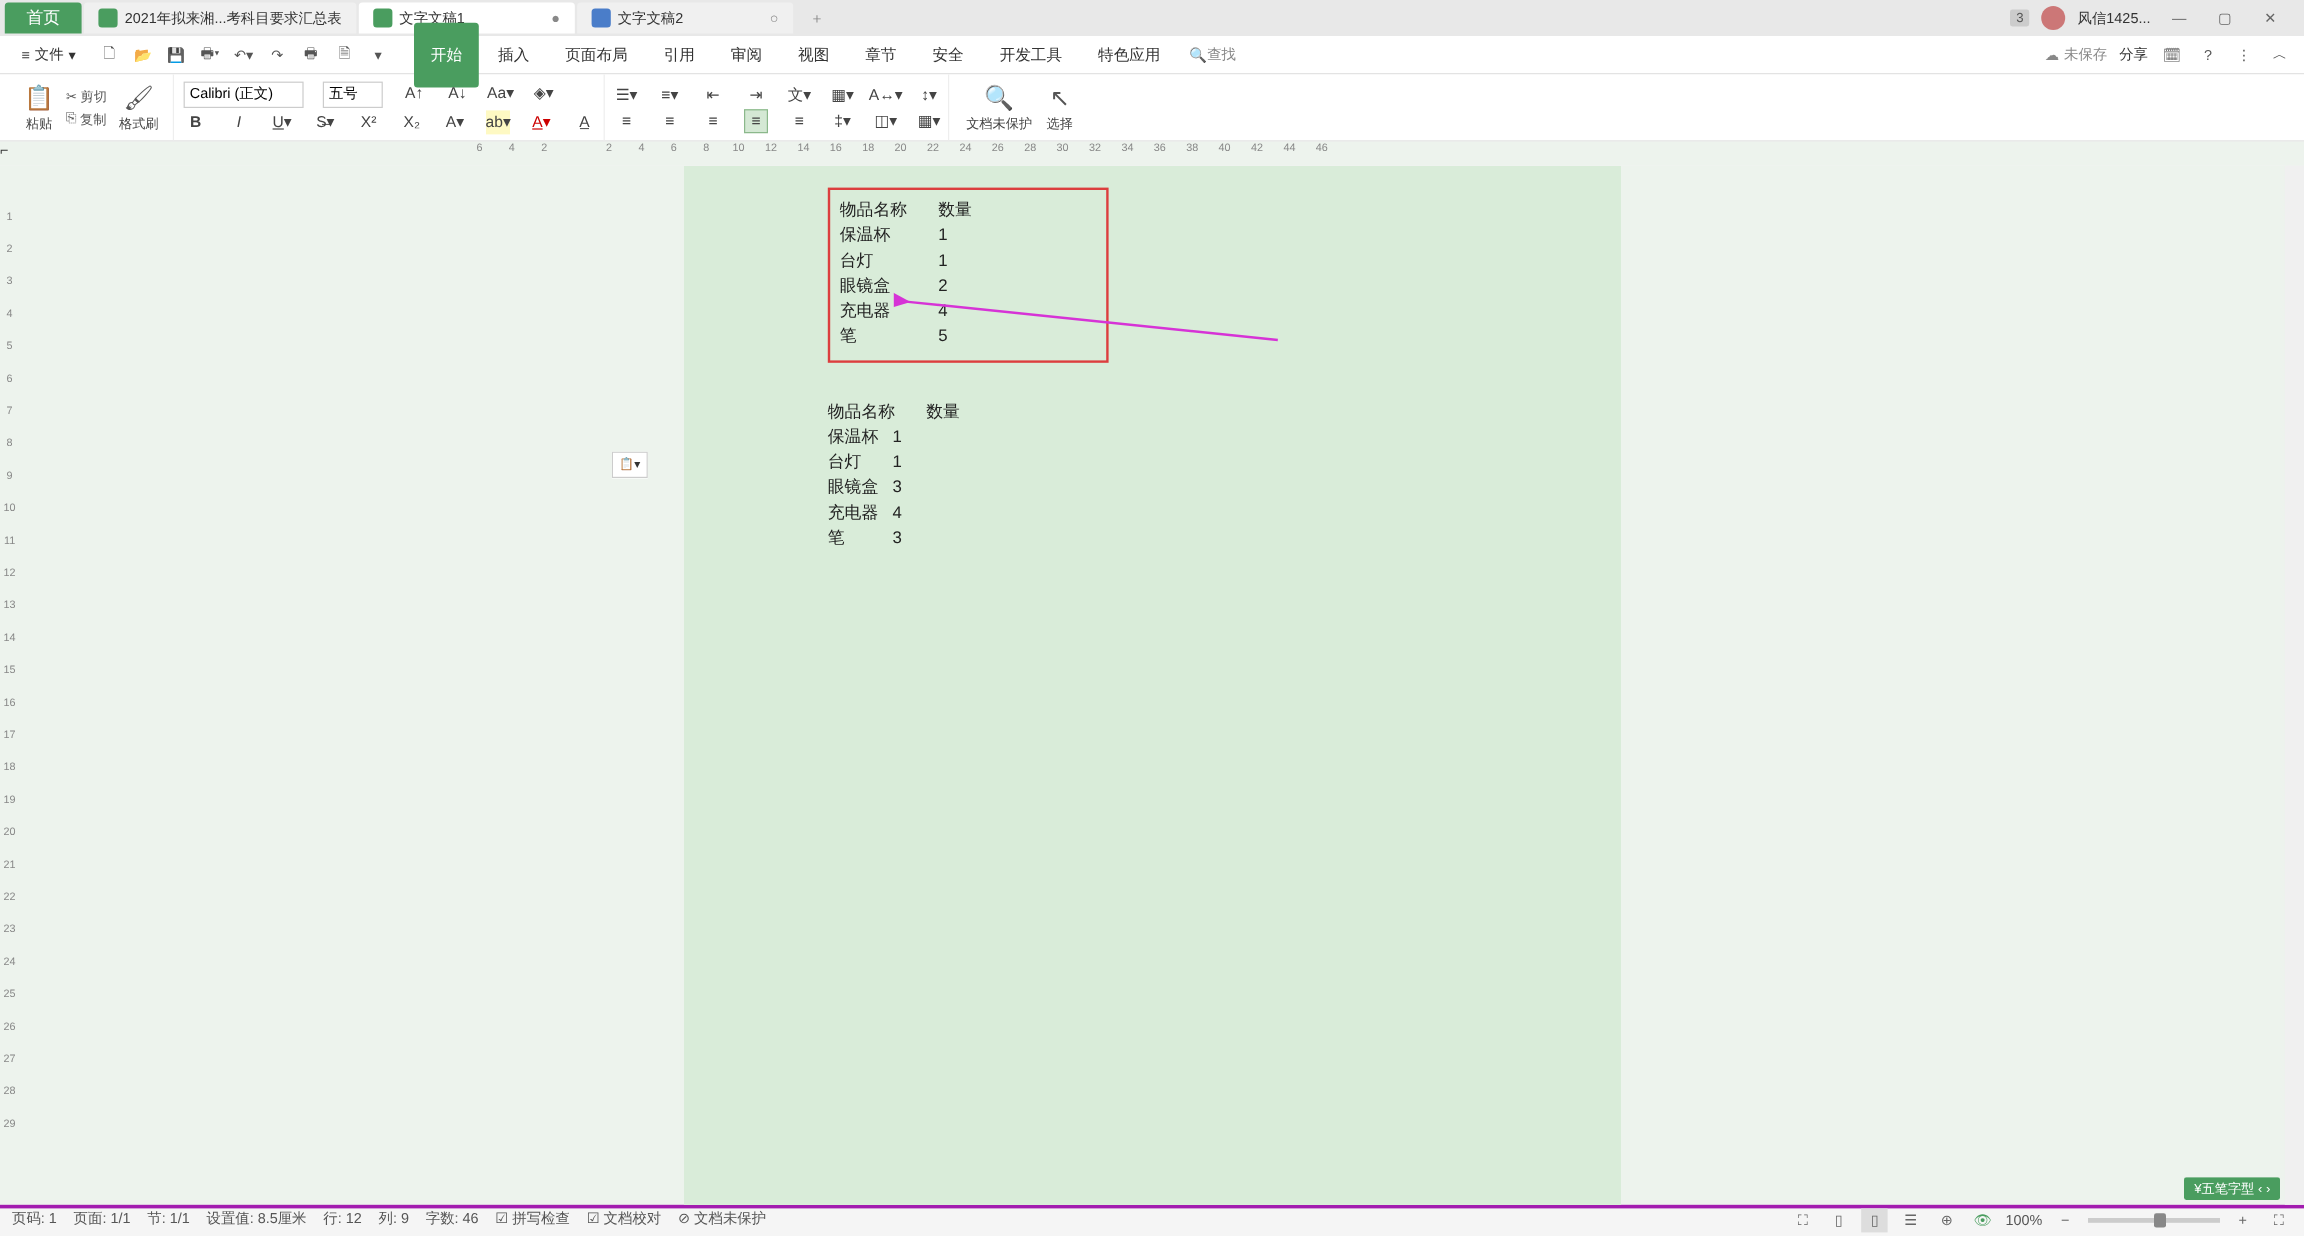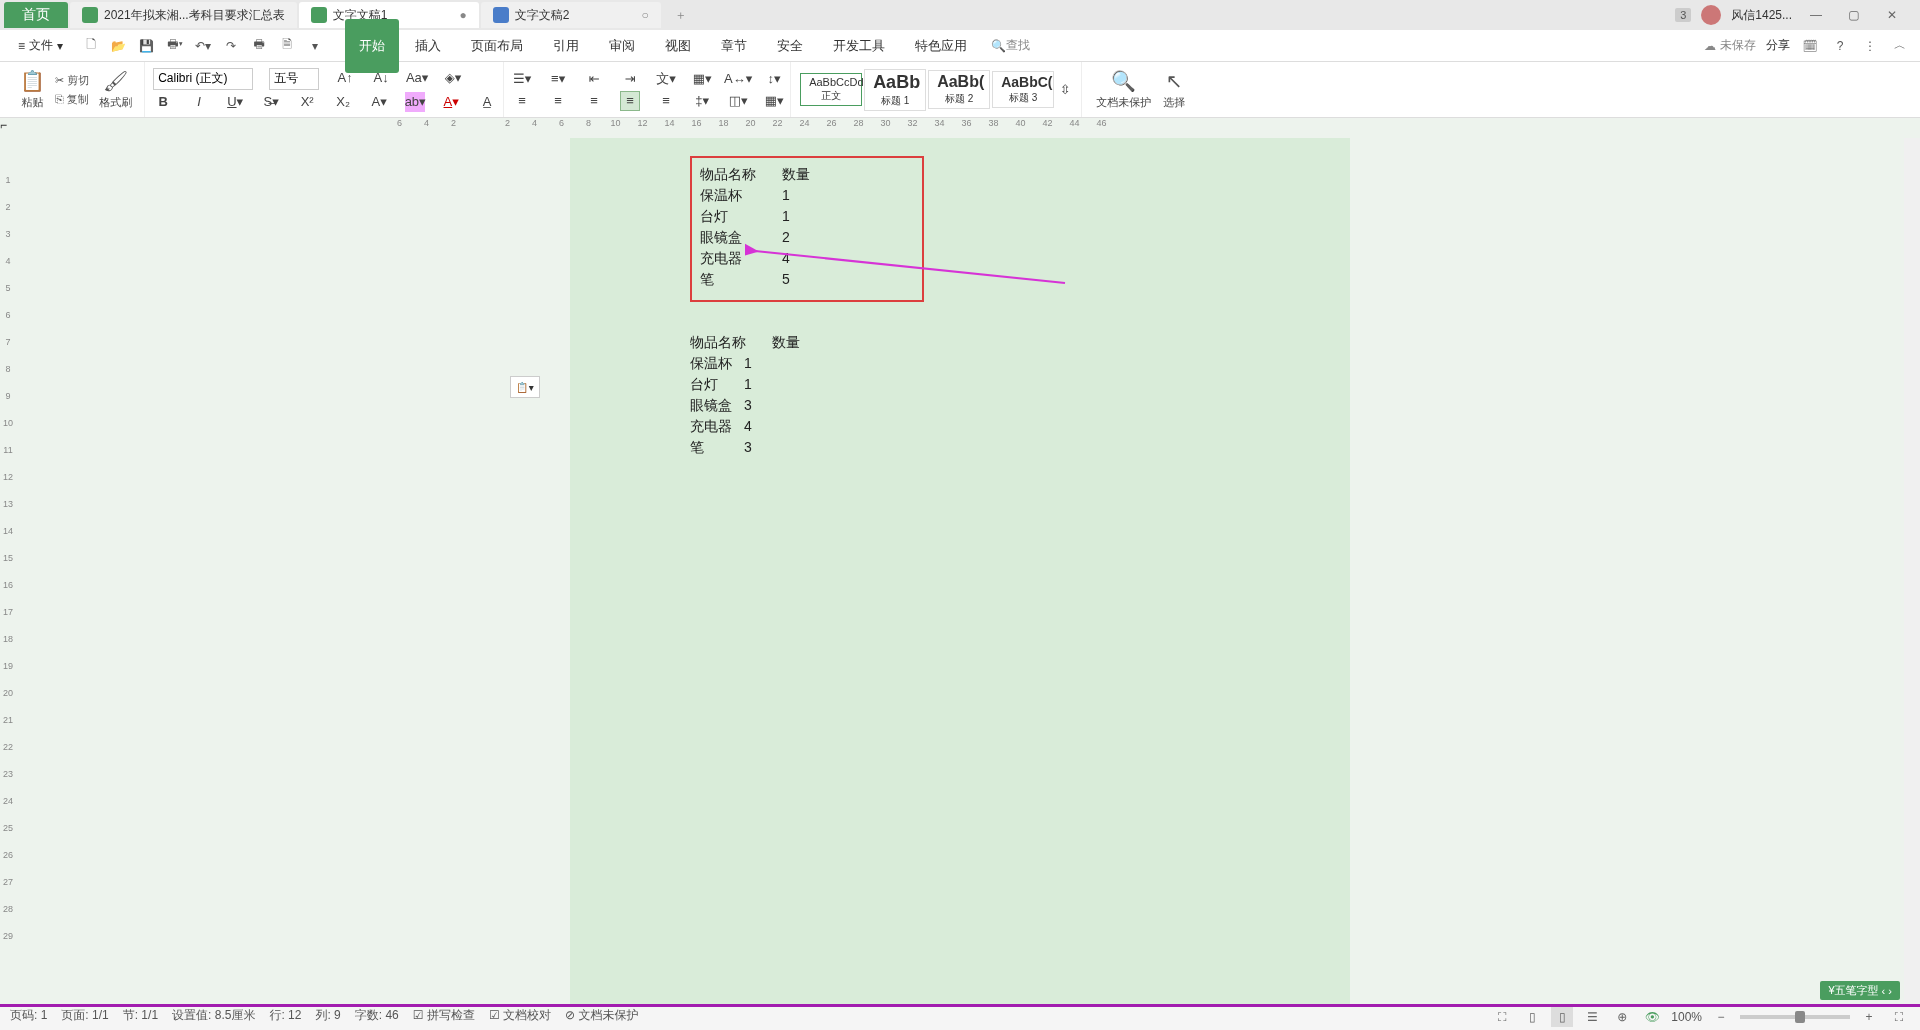--- a/index.html
+++ b/index.html
@@ -196,21 +196,21 @@
             <b>B</b>
           </span>
         <span class="fmt-btn">
             <i>I</i>
           </span>
         <span class="fmt-btn"><u>U</u>▾</span>
         <span class="fmt-btn">S̶▾</span>
         <span class="fmt-btn">X²</span>
         <span class="fmt-btn">X₂</span>
         <span class="fmt-btn">A▾</span>
-        <span class="fmt-btn" style="background:#f0abfc">ab▾</span>
+        <span class="fmt-btn" style="background:#fef9c3">ab▾</span>
         <span class="fmt-btn" style="color:#c00"><u>A</u>▾</span>
         <span class="fmt-btn">A̲</span>
       </div>
     </div>
   </div>
   <div class="ribbon-group">
     <div class="ribbon-col">
       <div class="btn-row">
         <span class="fmt-btn">☰▾</span>
         <span class="fmt-btn">≡▾</span>
@@ -225,39 +225,20 @@
         <span class="fmt-btn">≡</span>
         <span class="fmt-btn">≡</span>
         <span class="fmt-btn">≡</span>
         <span class="fmt-btn align-btn active">≡</span>
         <span class="fmt-btn">≡</span>
         <span class="fmt-btn">‡▾</span>
         <span class="fmt-btn">◫▾</span>
         <span class="fmt-btn">▦▾</span>
       </div>
     </div>
-  </div>
-  <div class="ribbon-group">
-    <div class="style-item active">
-      <div class="preview" style="font-size:11px">AaBbCcDd</div>
-      <div class="name">正文</div>
-    </div>
-    <div class="style-item">
-      <div class="preview" style="font-size:18px;font-weight:bold">AaBb</div>
-      <div class="name">标题 1</div>
-    </div>
-    <div class="style-item">
-      <div class="preview" style="font-size:16px;font-weight:bold">AaBb(</div>
-      <div class="name">标题 2</div>
-    </div>
-    <div class="style-item">
-      <div class="preview" style="font-size:14px;font-weight:bold">AaBbC(</div>
-      <div class="name">标题 3</div>
-    </div>
-    <span class="fmt-btn">⇳</span>
   </div>
   <div class="ribbon-group" style="border-right:none">
     <div class="ribbon-btn-lg">
         <span class="ico">🔍</span>
         <span>文档未保护</span>
       </div>
     <div class="ribbon-btn-lg">
         <span class="ico">↖</span>
         <span>选择</span>
       </div>

